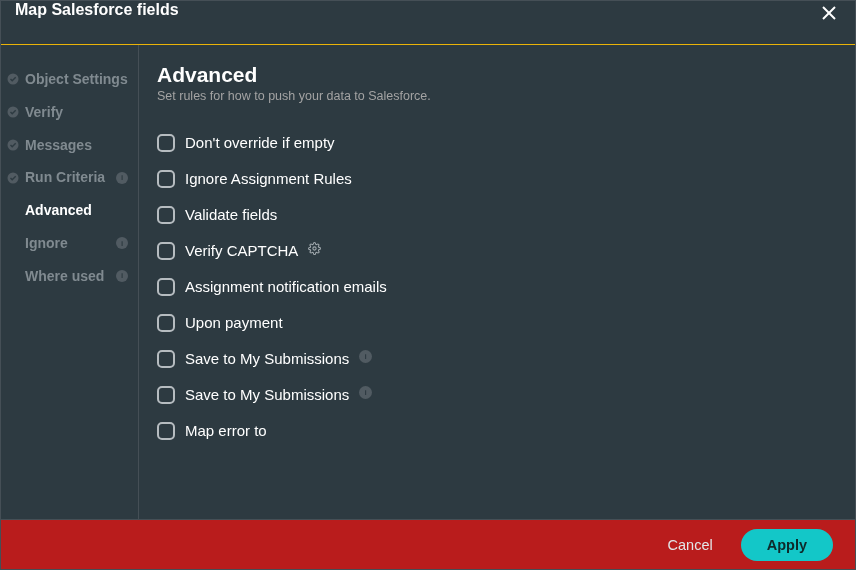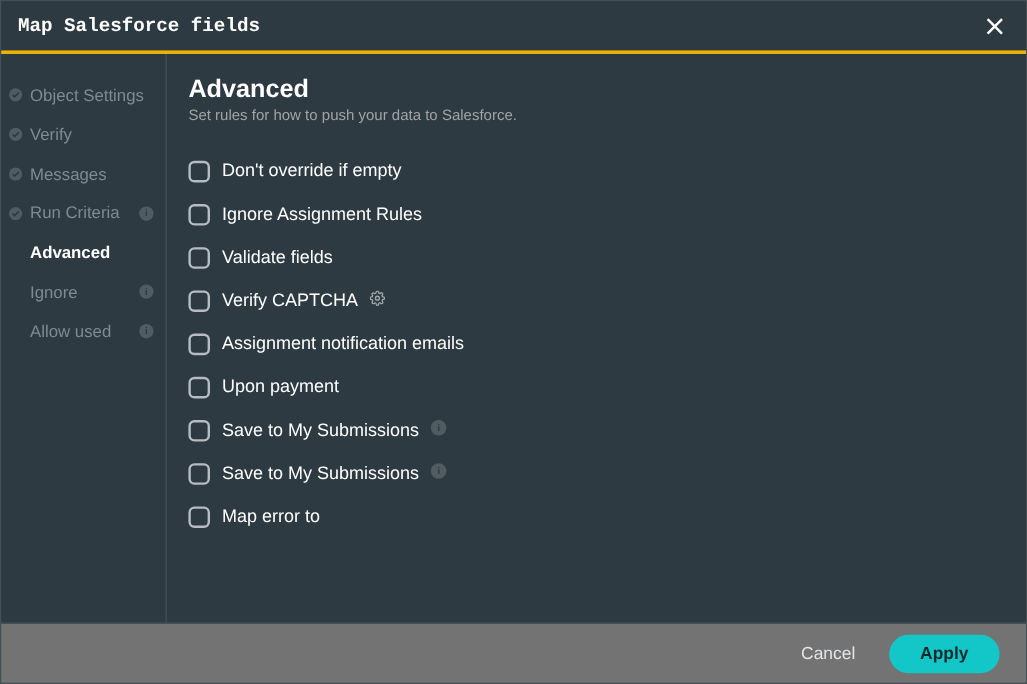--- a/index.html
+++ b/index.html
@@ -13,25 +13,23 @@
     width: 856px;
     height: 570px;
     background: #2d3a41;
     display: flex;
     flex-direction: column;
     border: 1px solid #454f56;
   }
   .titlebar {
     height: 44px;
     display: flex;
-    align-items: center;
     justify-content: space-between;
     padding: 0 14px 0 14px;
-    border-bottom: 3px solid #eab308;
-    font-family: Liberation Mono, monospace;
+    border-bottom: 1px solid #eab308;
   }
   .titlebar-title {
     font-size: 16px;
     font-weight: 600;
     color: #fff;
   }
   .close-btn {
     width: 24px; height: 24px;
     display: flex; align-items: center; justify-content: center;
     cursor: pointer;
@@ -71,21 +69,21 @@
     width: 12px; height: 12px; border-radius: 50%;
     background: #515b62;
     display: flex; align-items: center; justify-content: center;
     font-size: 8px; font-weight: 700; color: #2d3a41;
     flex: 0 0 12px;
   }
   .side-item.active {
     color: #fff;
     font-weight: 700;
   }
-  .side-item .label { flex: 1; }
+  .side-item .label { flex: 1; font-weight: bold; }
   .content {
     flex: 1;
     padding: 18px 22px 10px 18px;
     overflow-y: auto;
   }
   .content h1 {
     font-size: 21px;
     font-weight: 700;
     color: #fff;
     margin-bottom: 2px;
@@ -123,21 +121,21 @@
   }
   .option .gear svg { width: 13px; height: 13px; }
   .footer {
     height: 50px;
     border-top: 1px solid #454f56;
     display: flex;
     align-items: center;
     justify-content: flex-end;
     gap: 20px;
     padding: 0 22px;
-    background: #737373;
+    background: #b91c1c;
   }
   .btn-cancel {
     background: transparent;
     border: none;
     color: #e2e6e8;
     font-size: 14.5px;
     cursor: pointer;
     padding: 6px 8px;
   }
   .btn-apply {
@@ -218,21 +216,21 @@
       </div>
 
       <div class="side-item">
         <span class="spacer"></span>
         <span class="label">Ignore</span>
         <span class="info">i</span>
       </div>
 
       <div class="side-item">
         <span class="spacer"></span>
-        <span class="label">Allow used</span>
+        <span class="label">Where used</span>
         <span class="info">i</span>
       </div>
 
     </div>
 
     <div class="content">
       <h1>Advanced</h1>
       <div class="subtitle">Set rules for how to push your data to Salesforce.</div>
 
       <div class="option">

